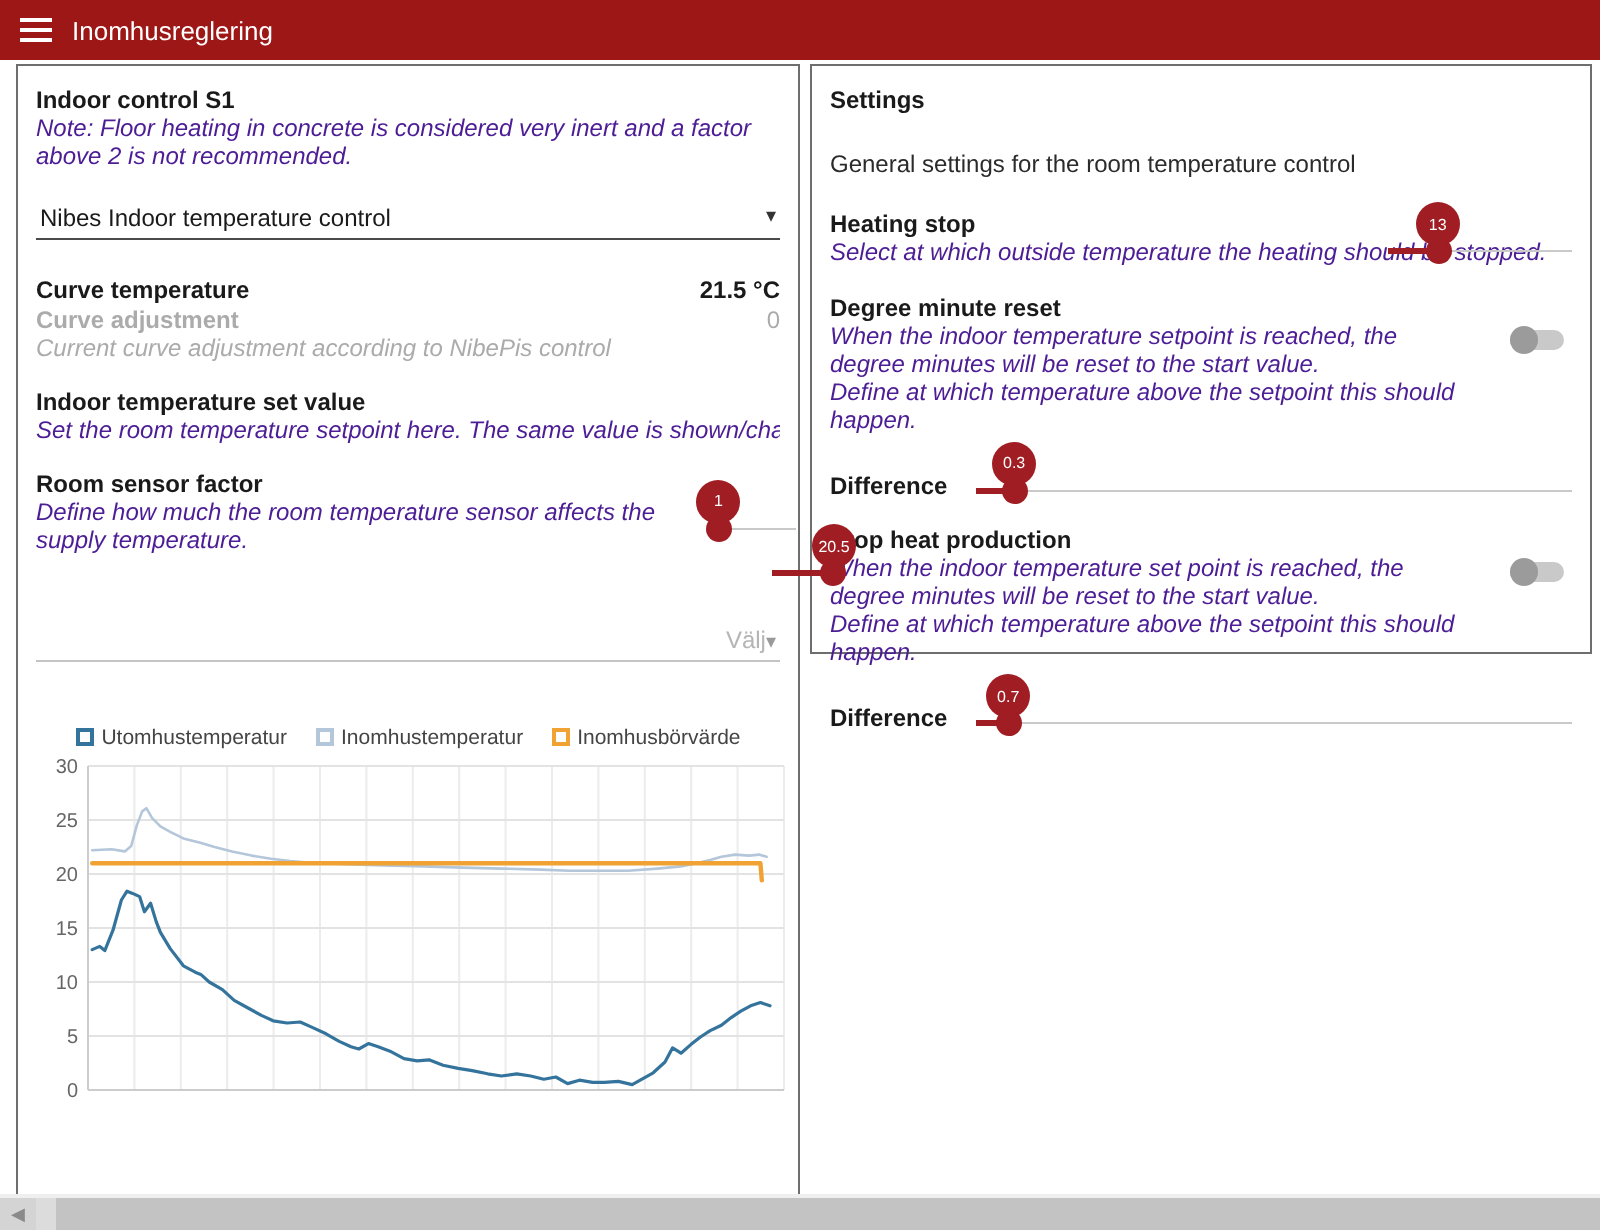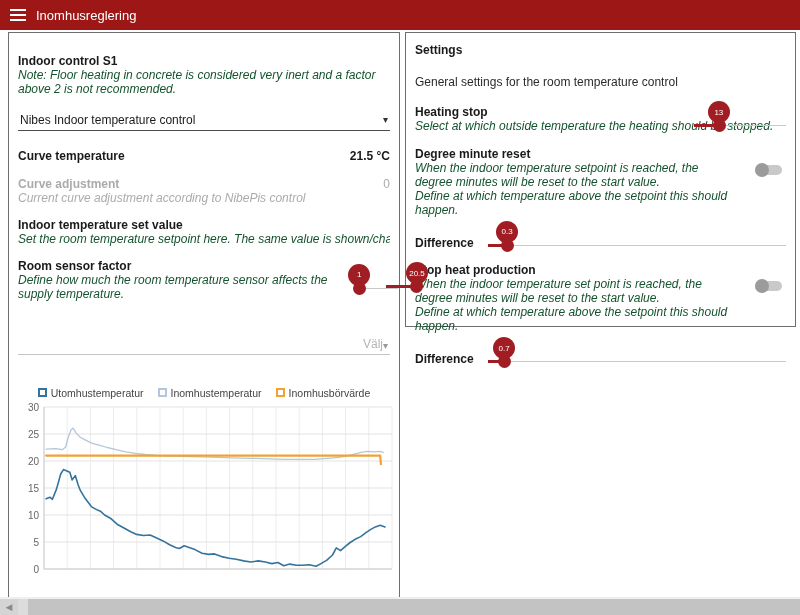--- a/index.html
+++ b/index.html
@@ -16,25 +16,25 @@
     padding:0 10px; gap:10px; z-index:10;
   }
   .appbar .title { font-size:13px; }
   .hamburger { width:16px; display:flex; flex-direction:column; gap:3px; cursor:pointer; }
   .hamburger span { display:block; height:2px; background:#fff; }
 
   
   .panel {
     position:absolute; background:#fff; border:1px solid #6e6e6e;
   }
-  #left-panel  { left:8px;  top:32px; width:392px; height:583px; border-bottom:none; padding:11px 9px; }
+  #left-panel  { left:8px;  top:32px; width:392px; height:583px; border-bottom:none; padding:0 9px; }
   #right-panel { left:405px; top:32px; width:391px; height:295px; padding:0 9px; }
 
   .panel h2 { font-size:12px; margin:10px 0 0 0; }
-  .desc  { font-style:italic; color:#14532d; line-height:1.18; }
+  .desc  { font-style:italic; color:#4c1d95; line-height:1.18; }
   .plain { color:#2b2b2b; }
   .muted { color:#ababab; }
   .row { position:relative; }
   .bold { font-weight:bold; }
 
   
   .select {
     display:flex; justify-content:space-between; align-items:flex-end;
     border-bottom:1px solid #4a4a4a; padding:2px 2px 3px 2px; cursor:pointer;
   }
@@ -99,21 +99,21 @@
     <span>Nibes Indoor temperature control</span>
     <span class="caret">▾</span>
   </div>
 
   <div class="kv row" style="margin-top:18px;">
     <span class="bold">Curve temperature</span>
     <span class="val">21.5 °C</span>
   </div>
 
 
-  <div class="kv row" style="margin-top:14px;">
+  <div class="kv row" style="margin-top:1px;">
     <div style="max-width:330px;">
       <div class="bold muted">Curve adjustment</div>
       <div class="desc muted">Current curve adjustment according to NibePis control</div>
     </div>
     <div class="muted" style="text-align:right;">0</div>
   </div>
 
   <div class="row" style="margin-top:13px;">
     <div class="bold">Indoor temperature set value</div>
     <div class="desc" style="white-space:nowrap; overflow:hidden;">Set the room temperature setpoint here. The same value is shown/changed in the heatpump</div>

